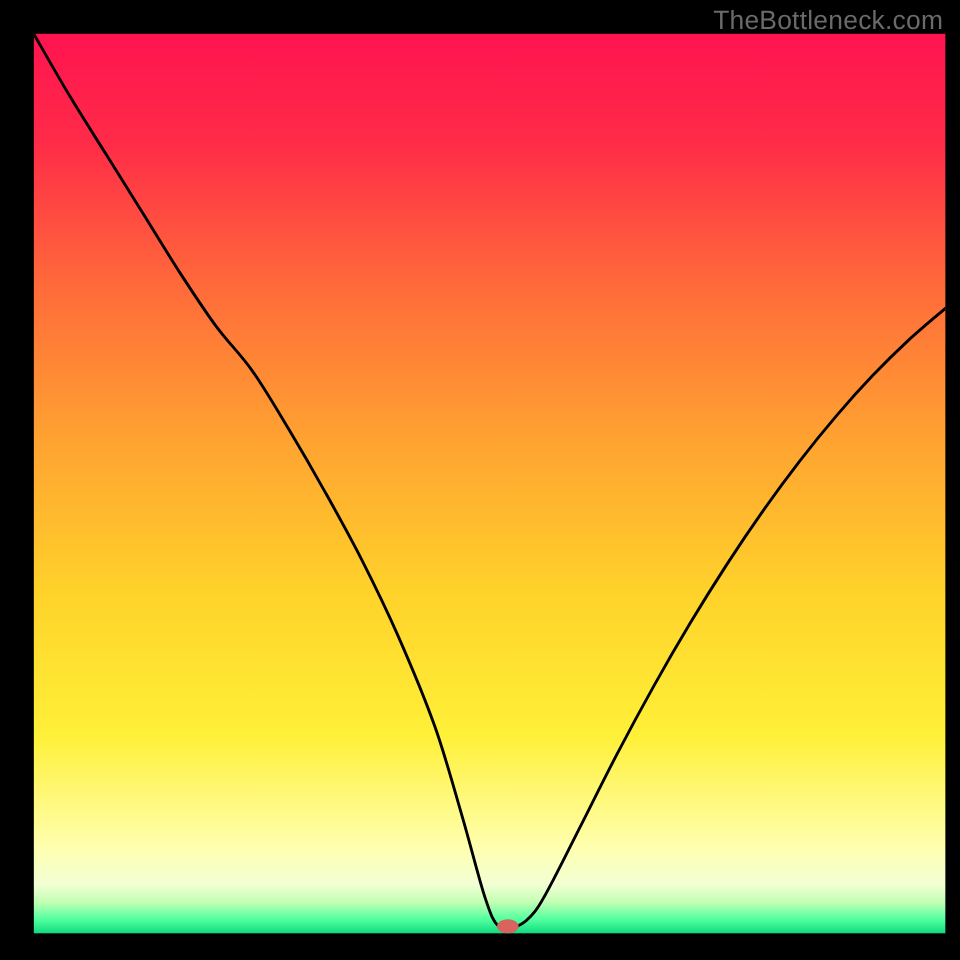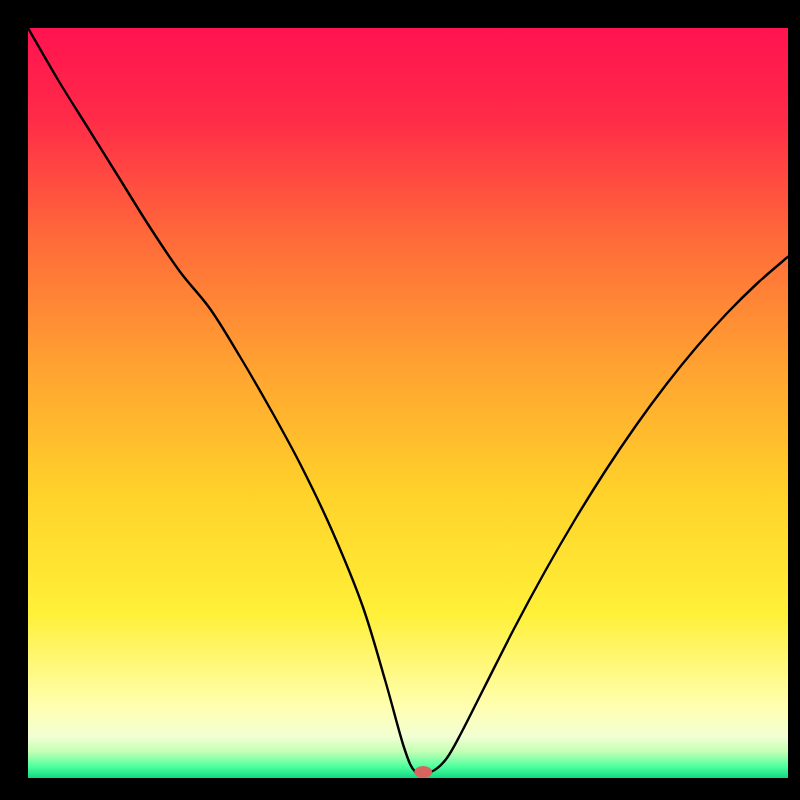--- a/index.html
+++ b/index.html
@@ -37,20 +37,21 @@
   svg {
     display: block;
     width: 100%;
     height: 100%;
   }
 </style>
 </head>
 <body>
 
 <div class="frame">
+  <div class="watermark">TheBottleneck.com</div>
 
   <div class="plot-area">
     <svg viewBox="0 0 760 750" preserveAspectRatio="none">
       <defs>
         <linearGradient id="bg-grad" x1="0" y1="0" x2="0" y2="1">
             <stop offset="0%" stop-color="#ff1350"></stop>
             <stop offset="12%" stop-color="#ff2b48"></stop>
             <stop offset="28.000000000000004%" stop-color="#ff6a3a"></stop>
             <stop offset="45%" stop-color="#ffa231"></stop>
             <stop offset="62%" stop-color="#ffd22a"></stop>

